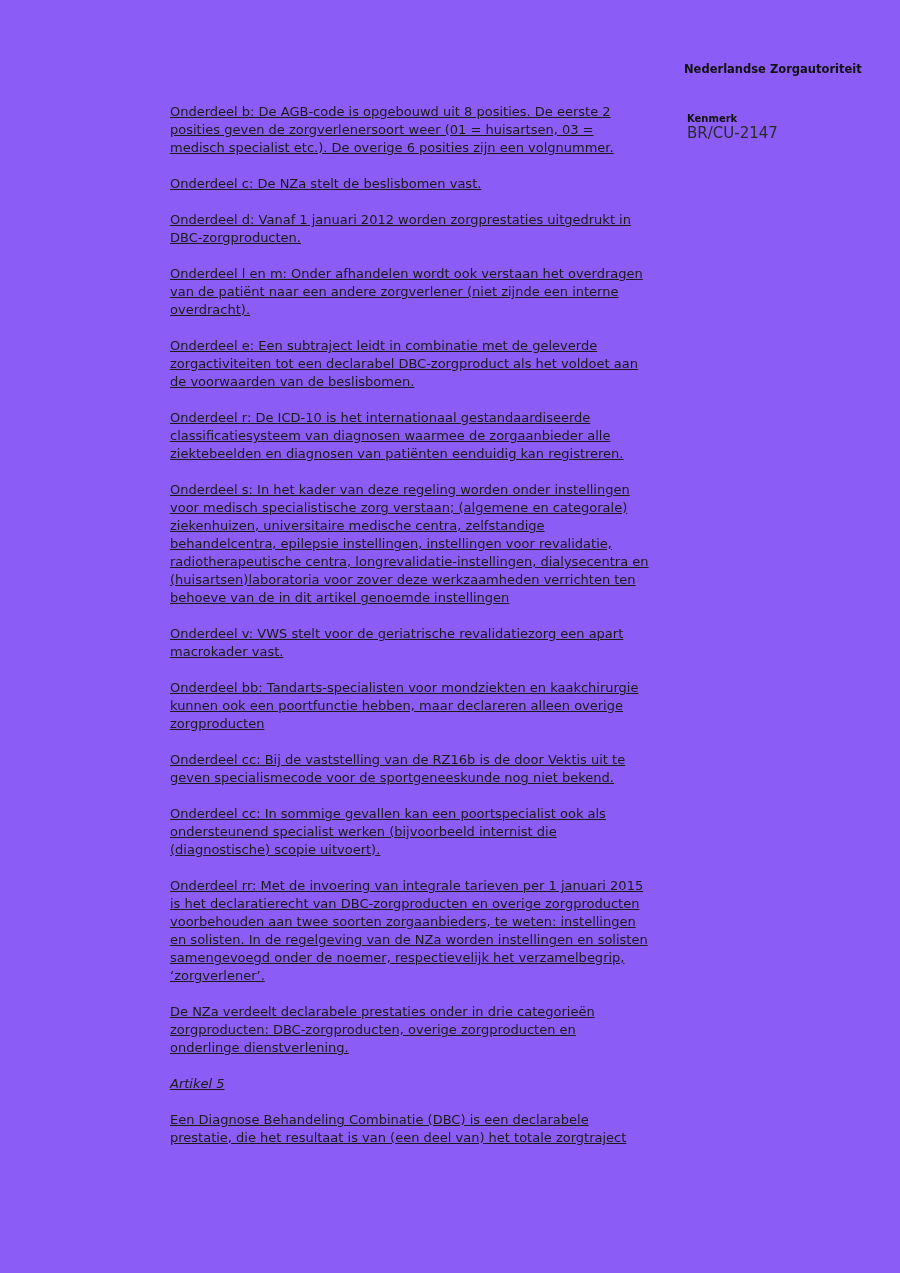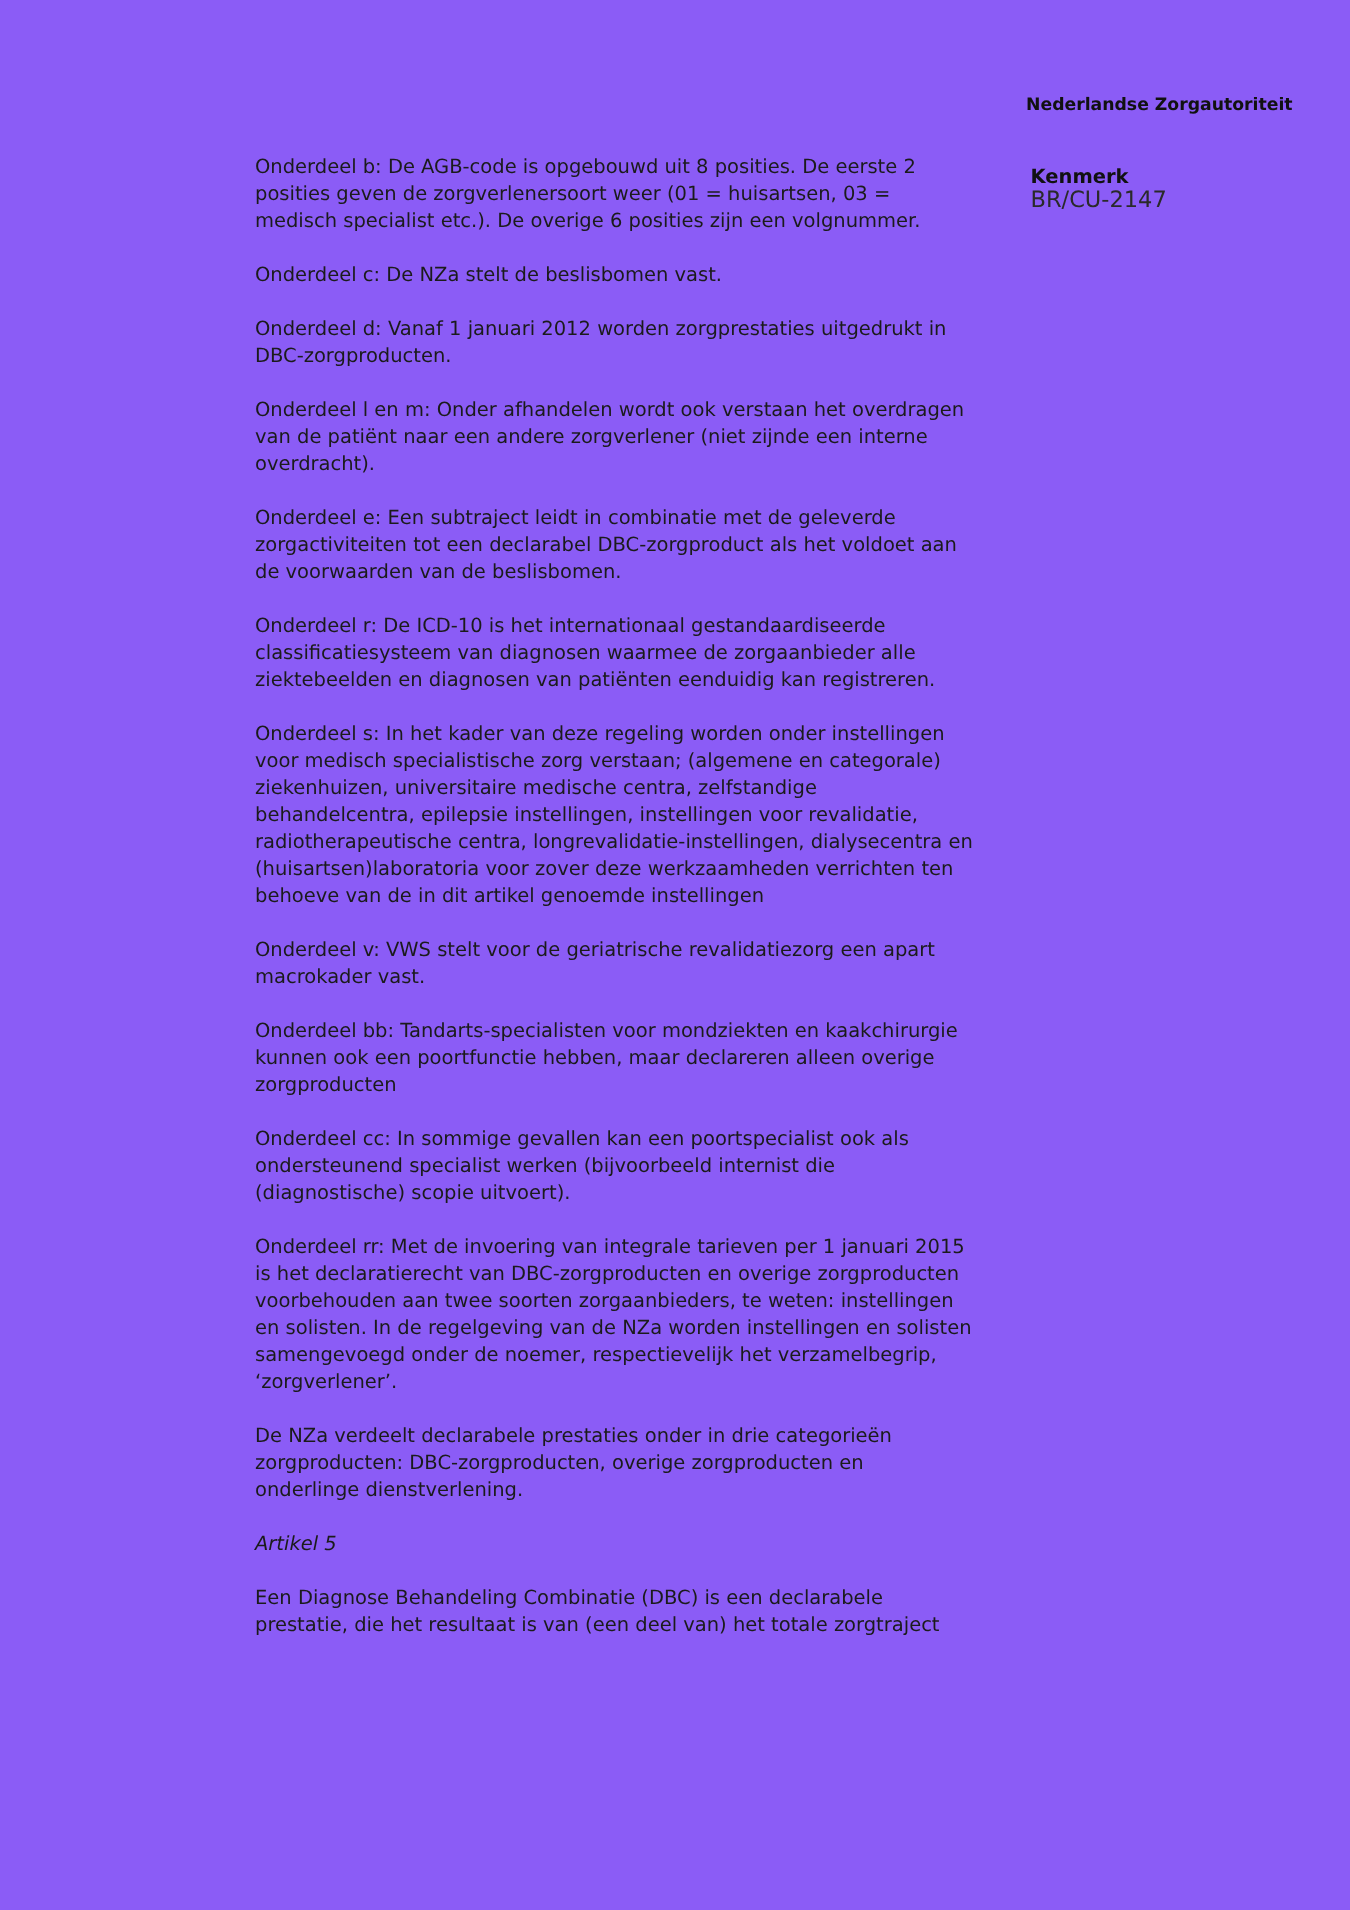--- a/index.html
+++ b/index.html
@@ -26,21 +26,21 @@
   }
 
   .meta {
     position: absolute;
     left: 687px;
     top: 112px;
     width: 170px;
   }
   .meta-block { margin-bottom: 9px; }
   .meta-label {
-    font-size: 13px;
+    font-size: 10px;
     font-weight: bold;
     color: #111111;
     line-height: 14px;
   }
   .meta-value {
     font-size: 15px;
     color: #2a2a2a;
     line-height: 15px;
   }
 
@@ -49,20 +49,21 @@
     left: 170px;
     top: 103px;
     width: 518px;
     font-size: 13px;
     line-height: 18px;
     color: #1b1b1b;
   }
   .body-text p {
     margin: 0 0 18px 0;
     white-space: pre-line;
+    text-decoration: underline;
   }
   .body-text p.italic-heading {
     font-style: italic;
   }
 </style>
 </head>
 <body>
 
 <div class="page">
 
@@ -96,20 +97,22 @@
 ziekenhuizen, universitaire medische centra, zelfstandige
 behandelcentra, epilepsie instellingen, instellingen voor revalidatie,
 radiotherapeutische centra, longrevalidatie-instellingen, dialysecentra en
 (huisartsen)laboratoria voor zover deze werkzaamheden verrichten ten
 behoeve van de in dit artikel genoemde instellingen</p>
     <p>Onderdeel v: VWS stelt voor de geriatrische revalidatiezorg een apart
 macrokader vast.</p>
     <p>Onderdeel bb: Tandarts-specialisten voor mondziekten en kaakchirurgie
 kunnen ook een poortfunctie hebben, maar declareren alleen overige
 zorgproducten</p>
+    <p>Onderdeel cc: Bij de vaststelling van de RZ16b is de door Vektis uit te
+geven specialismecode voor de sportgeneeskunde nog niet bekend.</p>
     <p>Onderdeel cc: In sommige gevallen kan een poortspecialist ook als
 ondersteunend specialist werken (bijvoorbeeld internist die
 (diagnostische) scopie uitvoert).</p>
     <p>Onderdeel rr: Met de invoering van integrale tarieven per 1 januari 2015
 is het declaratierecht van DBC-zorgproducten en overige zorgproducten
 voorbehouden aan twee soorten zorgaanbieders, te weten: instellingen
 en solisten. In de regelgeving van de NZa worden instellingen en solisten
 samengevoegd onder de noemer, respectievelijk het verzamelbegrip,
 ‘zorgverlener’.</p>
     <p>De NZa verdeelt declarabele prestaties onder in drie categorieën

